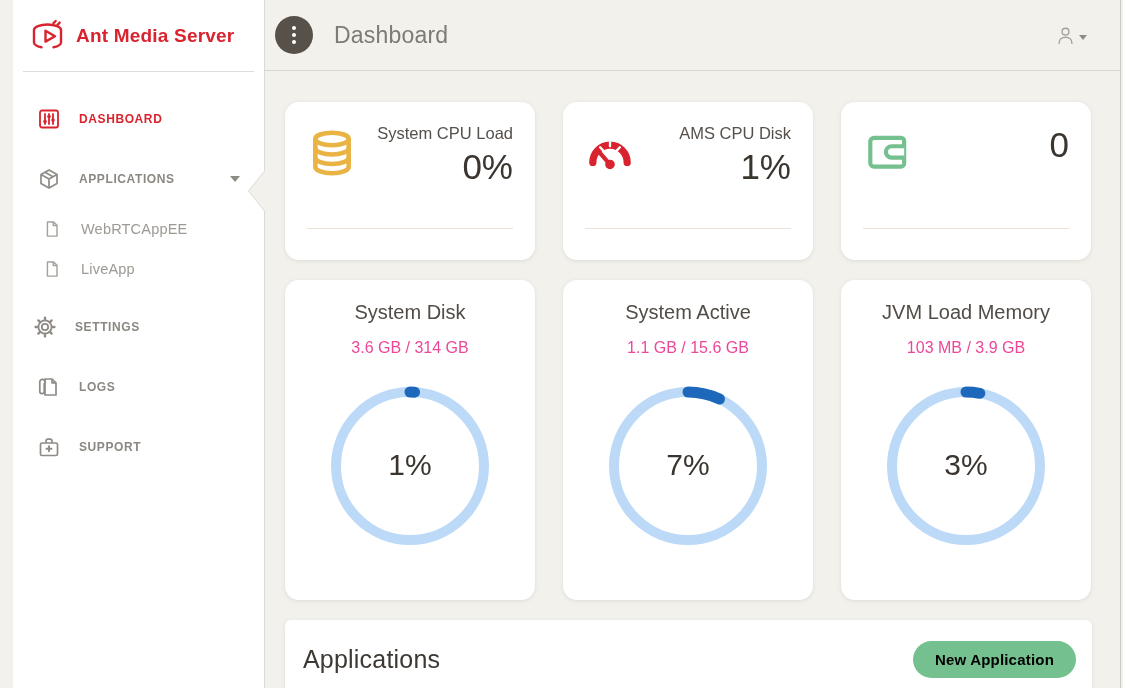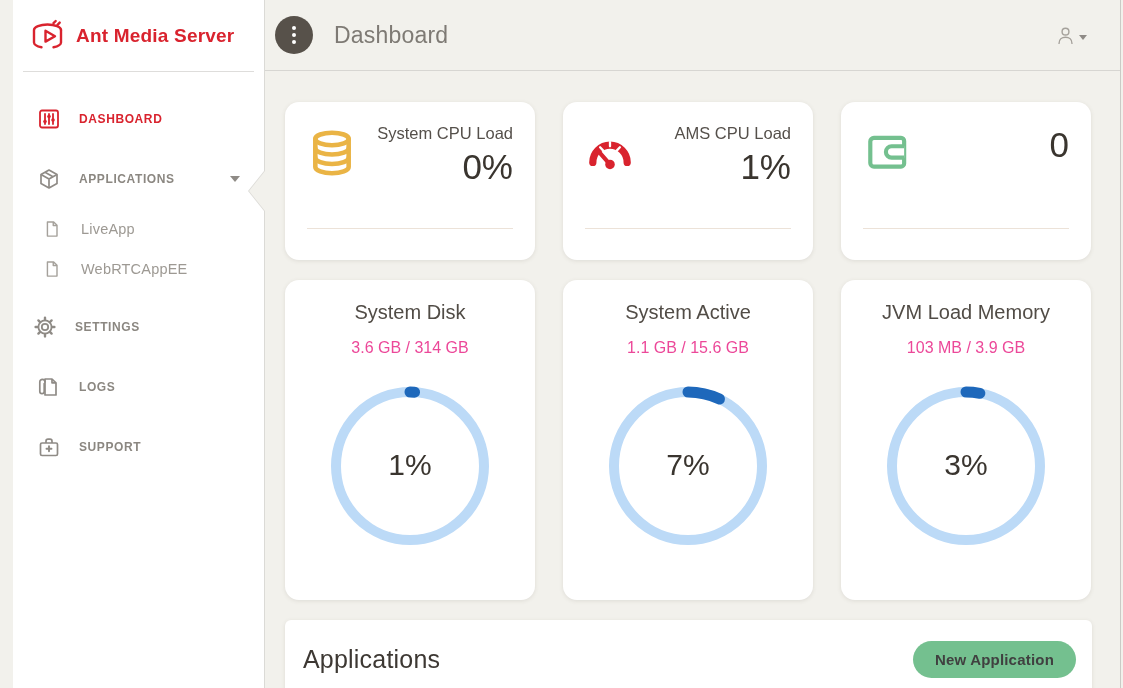--- a/index.html
+++ b/index.html
@@ -87,21 +87,21 @@
     font-size:30px; color:#3a352f;
   }
   
   .apps-panel {
     margin-top:20px; height:120px; border-radius:6px 6px 0 0;
     display:flex; align-items:center; padding:0 16px 42px 18px;
   }
   .apps-title { font-size:25px; color:#3d3833; font-weight:400; letter-spacing:.2px; }
   .new-app-btn {
     margin-left:auto; height:37px; padding:0 22px; border:none; border-radius:19px;
-    background:var(--button); color:#404040; font-family:"Liberation Sans",sans-serif;
+    background:var(--button); color:#000000; font-family:"Liberation Sans",sans-serif;
     font-size:15px; font-weight:700; cursor:pointer; letter-spacing:.2px;
   }
   
   .scroll-edge { position:absolute; right:0; top:0; width:3px; height:688px;
     background:#f2f1ec; border-left:1px solid #cbcac6; z-index:3; }
   svg { fill:none; }
 </style>
 </head>
 <body>
 
@@ -139,29 +139,29 @@
       </svg>
       <span class="nav-label">APPLICATIONS</span>
       <span class="caret"></span>
     </div>
 
     <div class="nav-item sub">
       <svg class="nav-icon" viewBox="0 0 24 24" stroke="currentColor" stroke-width="1.7" stroke-linejoin="round">
         <path d="M6.5,3.5 h7.5 l4,4 V20.5 H6.5 z"></path>
         <path d="M13.5,3.5 v4.3 h4.5"></path>
       </svg>
-      <span class="nav-label">LiveApp</span>
+      <span class="nav-label">WebRTCAppEE</span>
     </div>
 
     <div class="nav-item sub">
       <svg class="nav-icon" viewBox="0 0 24 24" stroke="currentColor" stroke-width="1.7" stroke-linejoin="round">
         <path d="M6.5,3.5 h7.5 l4,4 V20.5 H6.5 z"></path>
         <path d="M13.5,3.5 v4.3 h4.5"></path>
       </svg>
-      <span class="nav-label">WebRTCAppEE</span>
+      <span class="nav-label">LiveApp</span>
     </div>
 
     <div class="nav-item gap">
       <svg class="nav-icon" viewBox="0 0 24 24" stroke="currentColor" stroke-width="1.8" stroke-linecap="round">
         <circle cx="12" cy="12" r="3.2"></circle>
         <circle cx="12" cy="12" r="6.6"></circle>
         <path d="M12,2.6 v2.4 M12,19 v2.4 M2.6,12 h2.4 M19,12 h2.4 M5.4,5.4 l1.7,1.7 M16.9,16.9 l1.7,1.7 M18.6,5.4 l-1.7,1.7 M7.1,16.9 l-1.7,1.7" stroke-width="2.4"></path>
       </svg>
       <span class="nav-label">SETTINGS</span>
     </div>
@@ -222,21 +222,21 @@
       </div>
 
       <div class="card stat-card">
         <svg class="stat-icon" viewBox="0 0 48 48" stroke="currentColor" stroke-linecap="round" style="color: rgb(217, 35, 46);">
           <path d="M7.5,33 a16.5,16.5 0 1 1 33,0" stroke-width="7"></path>
           <path d="M14.5,18.5 l2.8,3 M24,13.5 v4 M33.5,18.5 l-2.8,3" stroke="#ffffff" stroke-width="2.2"></path>
           <path d="M23.5,34.5 L13,22.5" stroke-width="4"></path>
           <circle cx="24" cy="35" r="4.6" fill="currentColor" stroke="none"></circle>
         </svg>
         <div class="stat-right">
-          <div class="stat-label">AMS CPU Load</div>
+          <div class="stat-label">AMS CPU Disk</div>
           <div class="stat-value">1%</div>
         </div>
         <div class="stat-divider"></div>
       </div>
 
       <div class="card stat-card">
         <svg class="stat-icon" viewBox="0 0 48 48" stroke="currentColor" stroke-width="4" stroke-linejoin="round" style="color: rgb(116, 192, 143);">
           <path d="M7,13 a3.5,3.5 0 0 1 3.5,-3.5 h26 a3,3 0 0 1 3,3 V34 a3,3 0 0 1 -3,3 h-26 A3.5,3.5 0 0 1 7,33.5 z"></path>
           <path d="M39.5,17.5 h-12 a5.5,5.5 0 0 0 0,11 h12" fill="#ffffff"></path>
         </svg>

